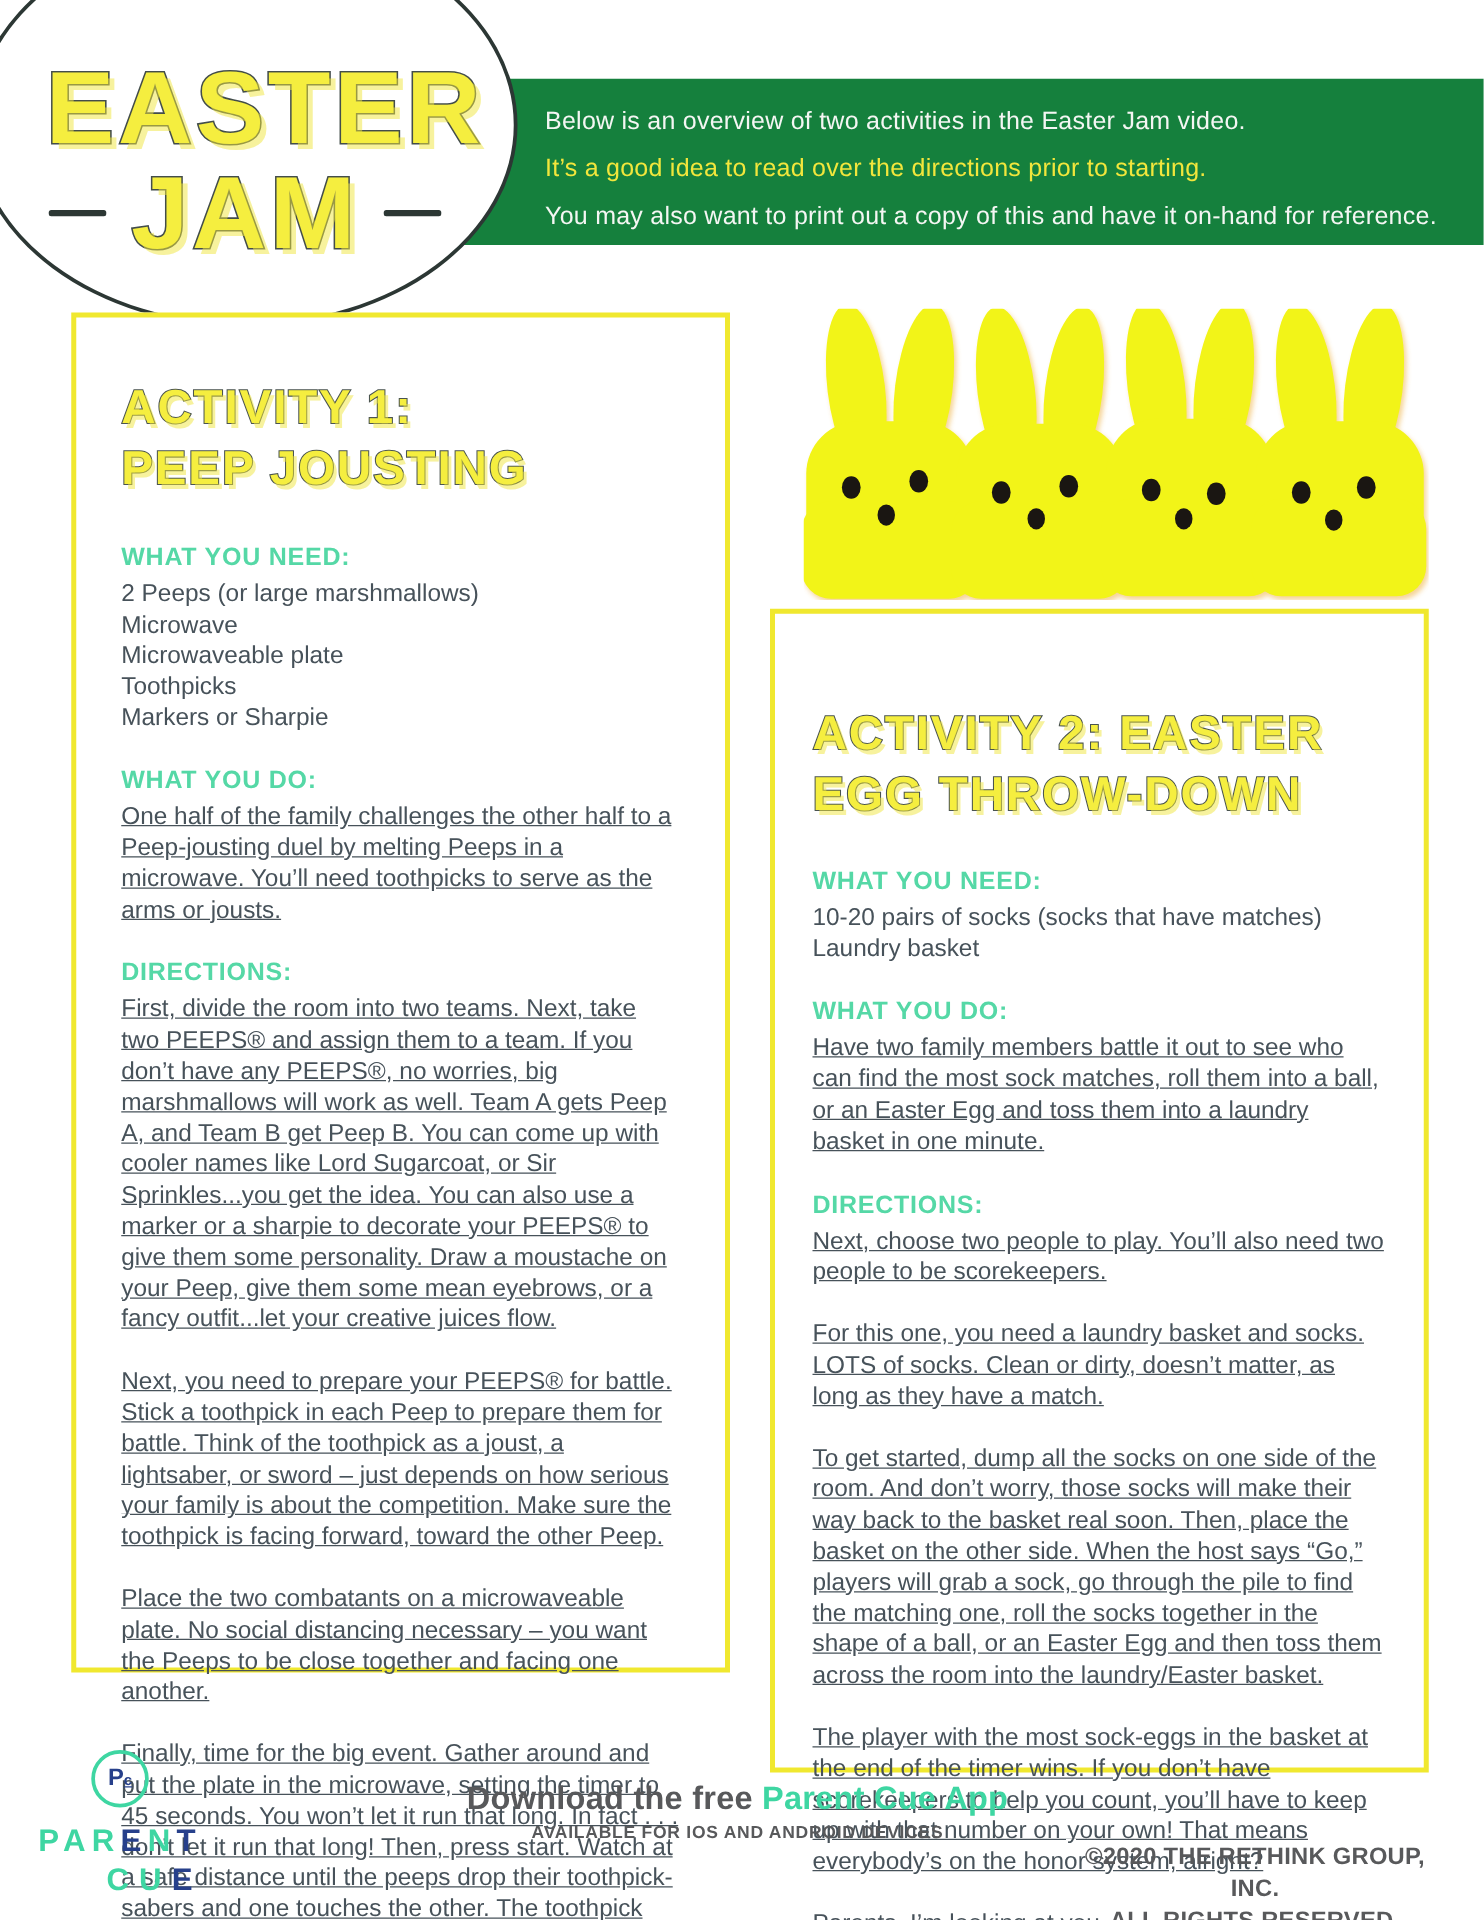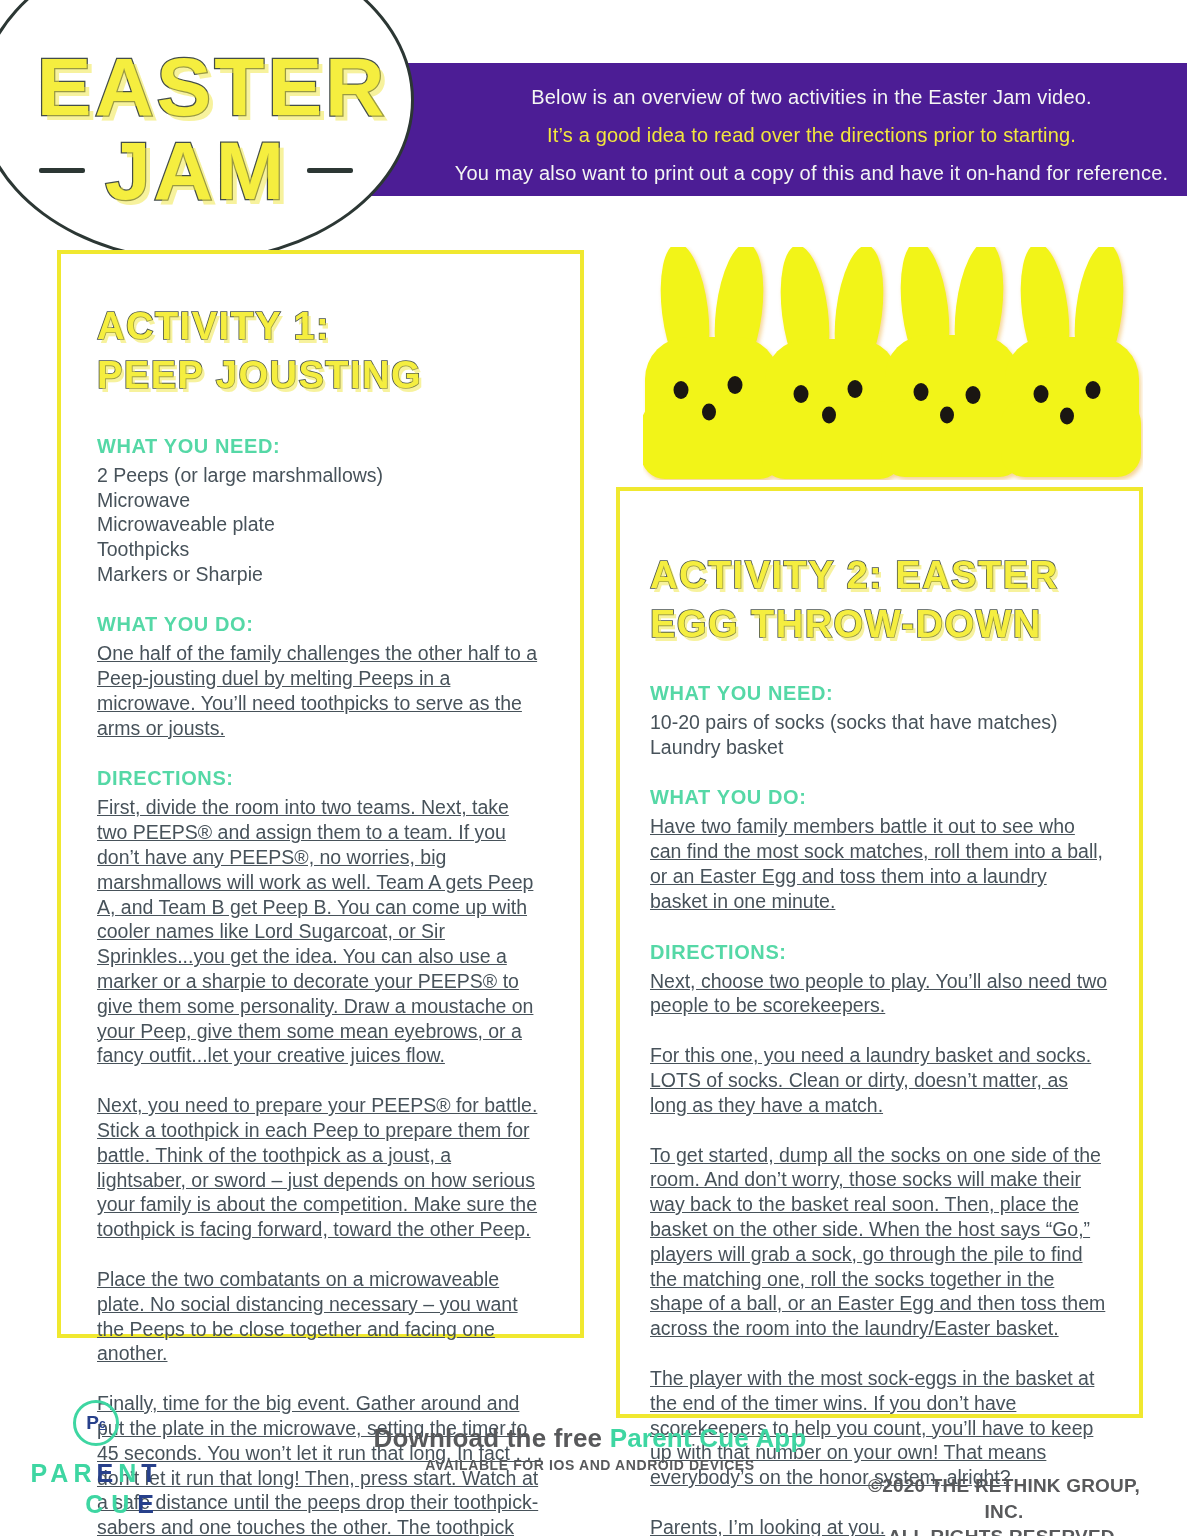--- a/index.html
+++ b/index.html
@@ -8,22 +8,22 @@
     background:#ffffff;
     font-family:"Liberation Sans","DejaVu Sans",sans-serif;
     position:relative;overflow:hidden;
     color:#47525a;
   }
   .page{position:absolute;inset:0;}
 
   
   .banner{
     position:absolute;left:350px;top:63px;right:0;height:133px;
-    background:#4c1d95;z-index:1;
-    padding:15px 0 0 86px;box-sizing:border-box;text-align:center;
+    background:#15803d;z-index:1;
+    padding:15px 0 0 86px;box-sizing:border-box;
   }
   .banner-line{font-size:20px;line-height:38px;letter-spacing:.2px;color:#f4f6f3;font-weight:500;}
   .banner-line.yellow{color:#f2e63c;}
 
   
   .logo-circle{
     position:absolute;left:-22px;top:-62px;width:436px;height:324px;
     background:#ffffff;border:3px solid #2c3734;border-radius:50%;
     z-index:2;display:flex;flex-direction:column;align-items:center;justify-content:center;
     padding-top:58px;box-sizing:border-box;
@@ -39,21 +39,21 @@
   .logo-jam-row{display:flex;align-items:center;gap:20px;margin-top:6px;}
   .logo-jam{font-size:82px;letter-spacing:3px;line-height:.95;}
   .dash{display:inline-block;width:46px;height:5px;background:#2c3734;border-radius:2px;}
 
   
   .box{
     position:absolute;background:#fff;border:4px solid #f0e82f;
     box-sizing:border-box;z-index:3;
   }
   .box1{left:57px;top:250px;width:527px;height:1088px;padding:32px 36px;}
-  .box2{left:616px;top:487px;width:527px;height:931px;padding:48px 30px;}
+  .box2{left:616px;top:487px;width:527px;height:931px;padding:60px 30px;}
   .box-title{
     text-align:left;font-size:38px;line-height:1.28;font-weight:700;letter-spacing:1.5px;
     color:#f5ee3f;-webkit-text-stroke:1.7px #4a544f;paint-order:stroke fill;
     text-shadow:3px 4px 0 rgba(240,230,60,.5);
     margin:12px 0 0;
   }
   .box1 .box-title{margin-top:16px;}
   .sec{margin-top:27px;}
   .sec-h{color:#55d8a6;font-weight:700;font-size:20px;letter-spacing:.6px;margin:0 0 5px;}
   .line{font-size:19.5px;line-height:24.6px;}

